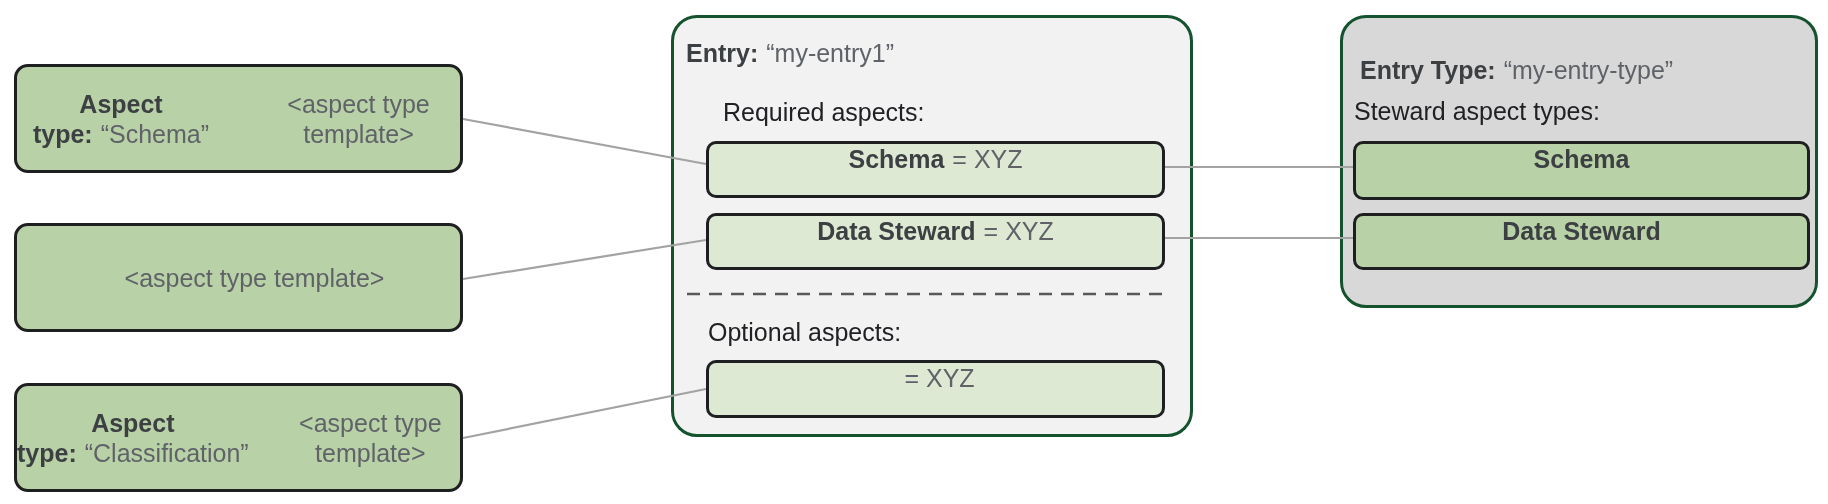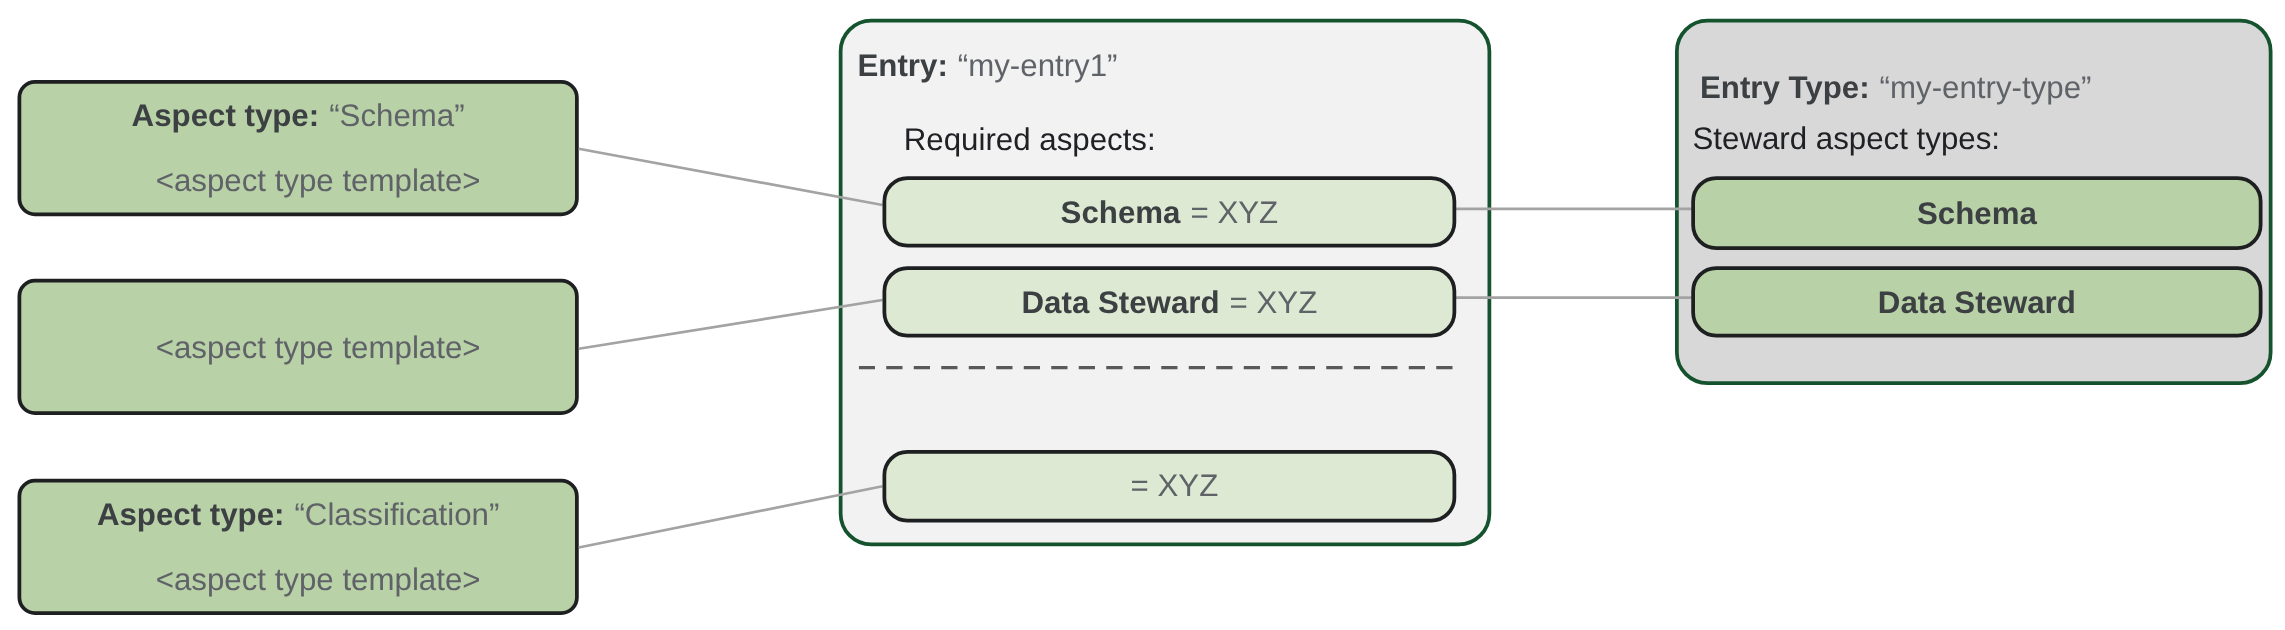--- a/index.html
+++ b/index.html
@@ -26,21 +26,20 @@
   .atype-box {
     position: absolute;
     left: 14px;
     width: 449px;
     height: 109px;
     background: #b9d1a7;
     border: 3px solid #1d1f21;
     border-radius: 14px;
     box-sizing: border-box;
     display: flex;
-    flex-direction: column;
     align-items: center;
     justify-content: center;
     row-gap: 22px;
     text-align: center;
   }
 
   
   .panel {
     position: absolute;
     box-sizing: border-box;
@@ -58,23 +57,23 @@
     background: #d8d8d8;
   }
 
   .panel .txt { position: absolute; white-space: nowrap; z-index: 1; }
 
   
   .chip {
     position: absolute;
     box-sizing: border-box;
     border: 3px solid #1d1f21;
-    border-radius: 20px;
+    border-radius: 10px;
     display: flex;
-    align-items: center;
+    align-items: flex-start;
     justify-content: center;
     white-space: nowrap;
     z-index: 1;
   }
   .chip-soft { background: #dde9d3; left: 32px; width: 459px; height: 58px; }
   .chip-strong { background: #b9d1a7; left: 10px; width: 457px; height: 58px; }
 
   .dashed-divider {
     position: absolute;
     left: 13px; top: 273px;
@@ -124,20 +123,21 @@
 
     <div class="chip chip-soft" style="top:195px; height:57px">
       <span class="b">Data Steward</span>
         <span class="m sp">= XYZ</span>
     </div>
 
     <svg class="dashed-divider">
       <line x1="0" y1="3" x2="484" y2="3" stroke="#57595b" stroke-width="2.6" stroke-dasharray="13 9"></line>
     </svg>
 
+    <div class="txt h" style="left:34px; top:299px">Optional aspects:</div>
 
     <div class="chip chip-soft" style="top:342px">
         <span class="m sp">= XYZ</span>
     </div>
   </div>
 
   <div class="panel entry-type-panel">
     <div class="txt" style="left:17px; top:37px">
       <span class="b">Entry Type:</span><span class="m sp">“my-entry-type”</span>
     </div>

